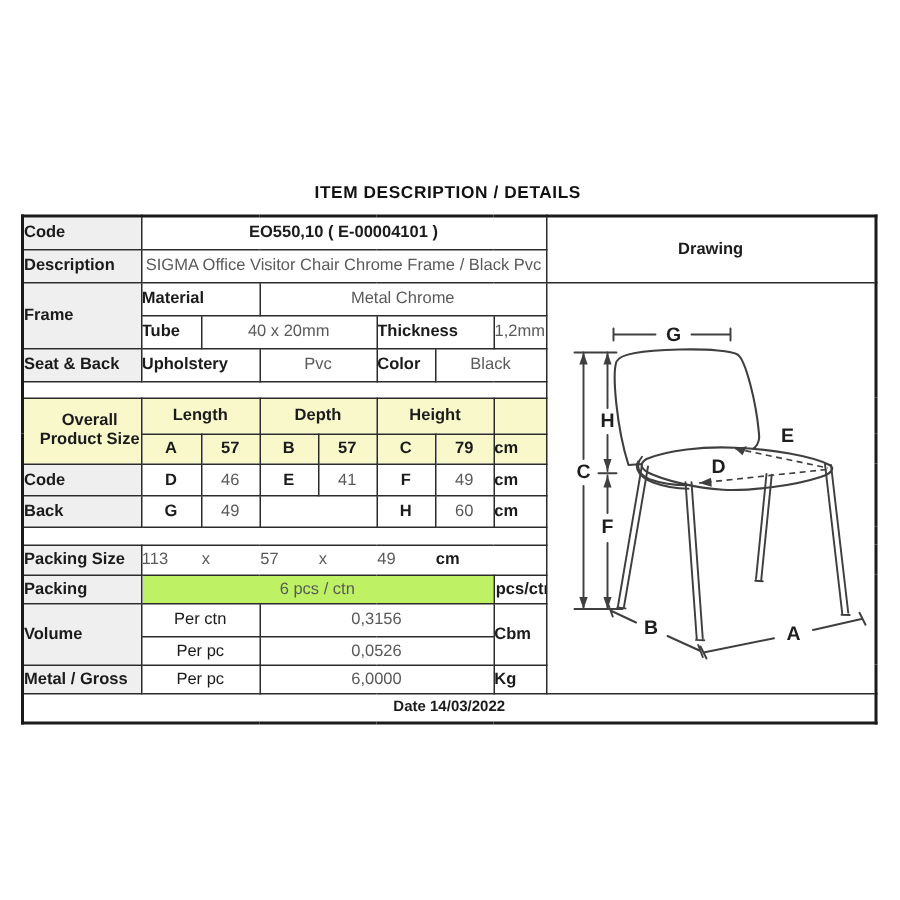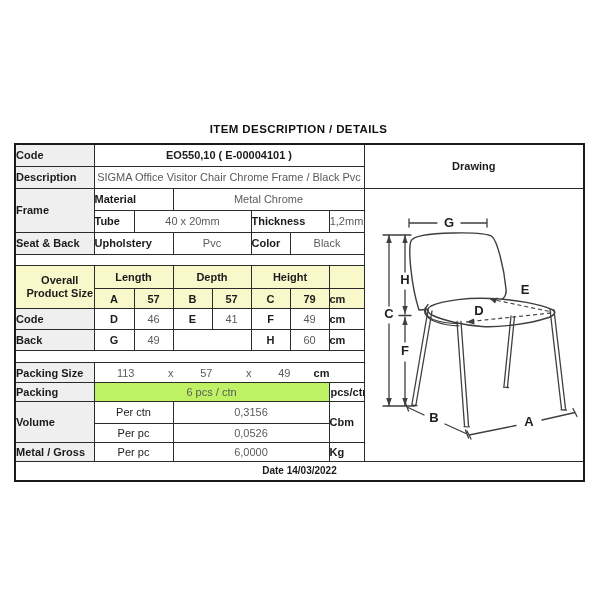--- a/index.html
+++ b/index.html
@@ -18,21 +18,21 @@
   td.bval{text-align:center;font-weight:bold;color:#1b1b1b;}
   td.yel{background:#f8f8cb;}
   td.ctr{text-align:center;font-weight:bold;color:#1b1b1b;}
   td.unit{font-weight:bold;padding-left:3px;color:#1b1b1b;}
   td.greyv{background:#bef264;}
   td.g{border-left:none;border-right:none;background:#fff;}
   td.drawhead{font-weight:bold;text-align:center;background:#fff;color:#1b1b1b;}
   td.drawcell{padding:0;vertical-align:top;background:#fff;}
   td.datecell{text-align:center;font-weight:bold;font-size:10px;color:#1b1b1b;}
   .psrow{display:flex;align-items:center;color:#5a5a5a;}
-  .psrow span{display:inline-block;text-align:right;}
+  .psrow span{display:inline-block;text-align:left;}
   .psrow .w1{width:40px}.psrow .w2{width:39px}
   .psrow .pu{font-weight:bold;color:#1b1b1b;}
   svg .ln{stroke:#3f3f3f;stroke-width:1.3;fill:none;stroke-linecap:round;}
   svg .fig{stroke:#3f3f3f;stroke-width:1.4;fill:#ffffff;stroke-linejoin:round;}
   svg .dash{stroke:#3f3f3f;stroke-width:1.1;fill:none;stroke-dasharray:4 3;}
   svg .arr{fill:#3f3f3f;stroke:none;}
   svg text{font-family:"Liberation Sans",sans-serif;font-size:13px;font-weight:bold;
            fill:#1e1e1e;text-anchor:middle;dominant-baseline:middle;}
 </style>
 </head>

